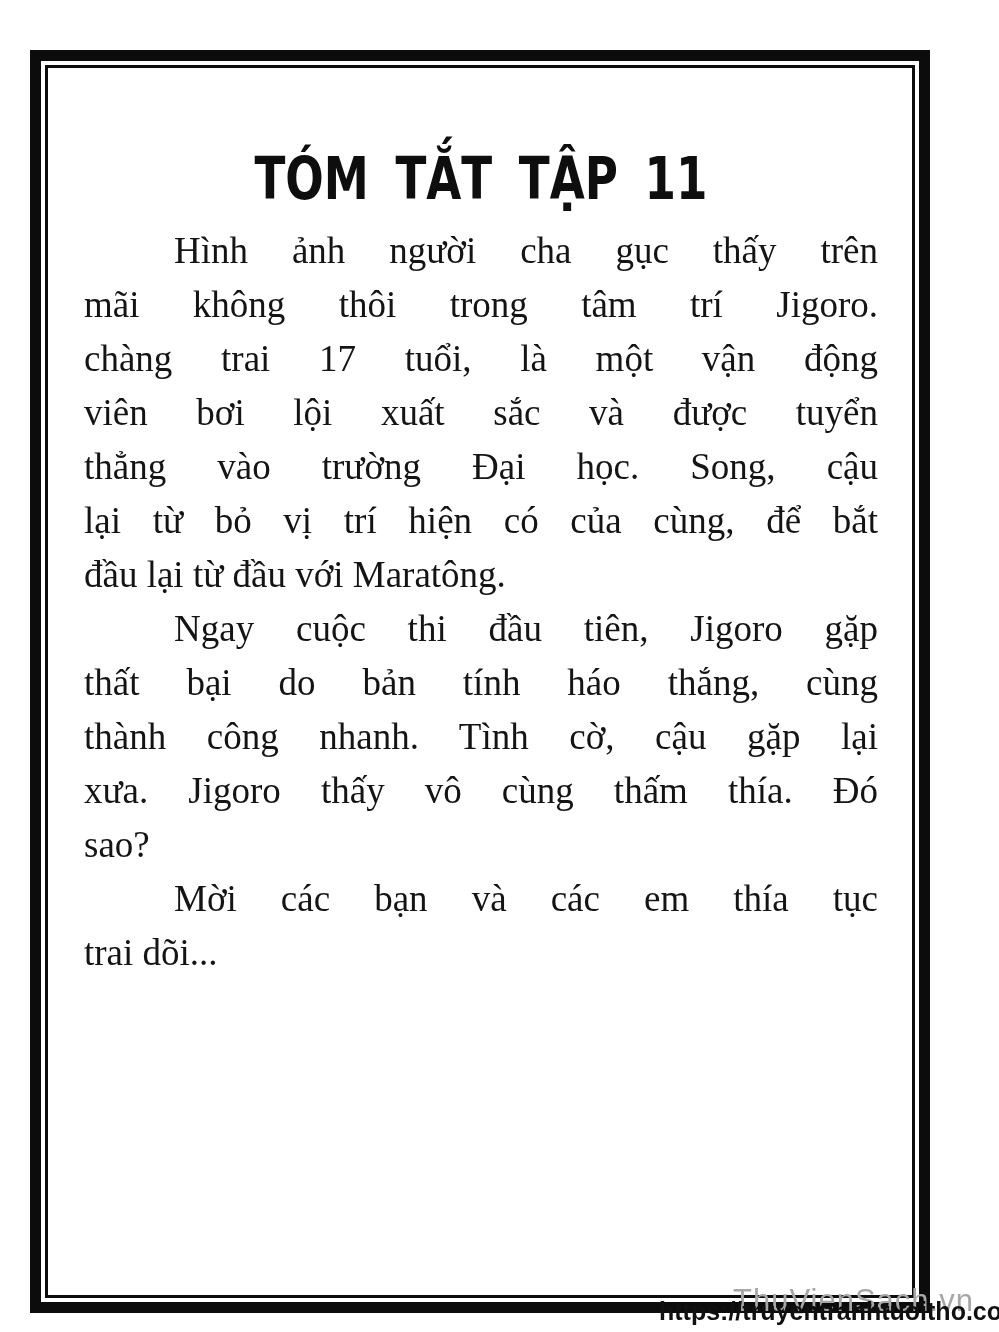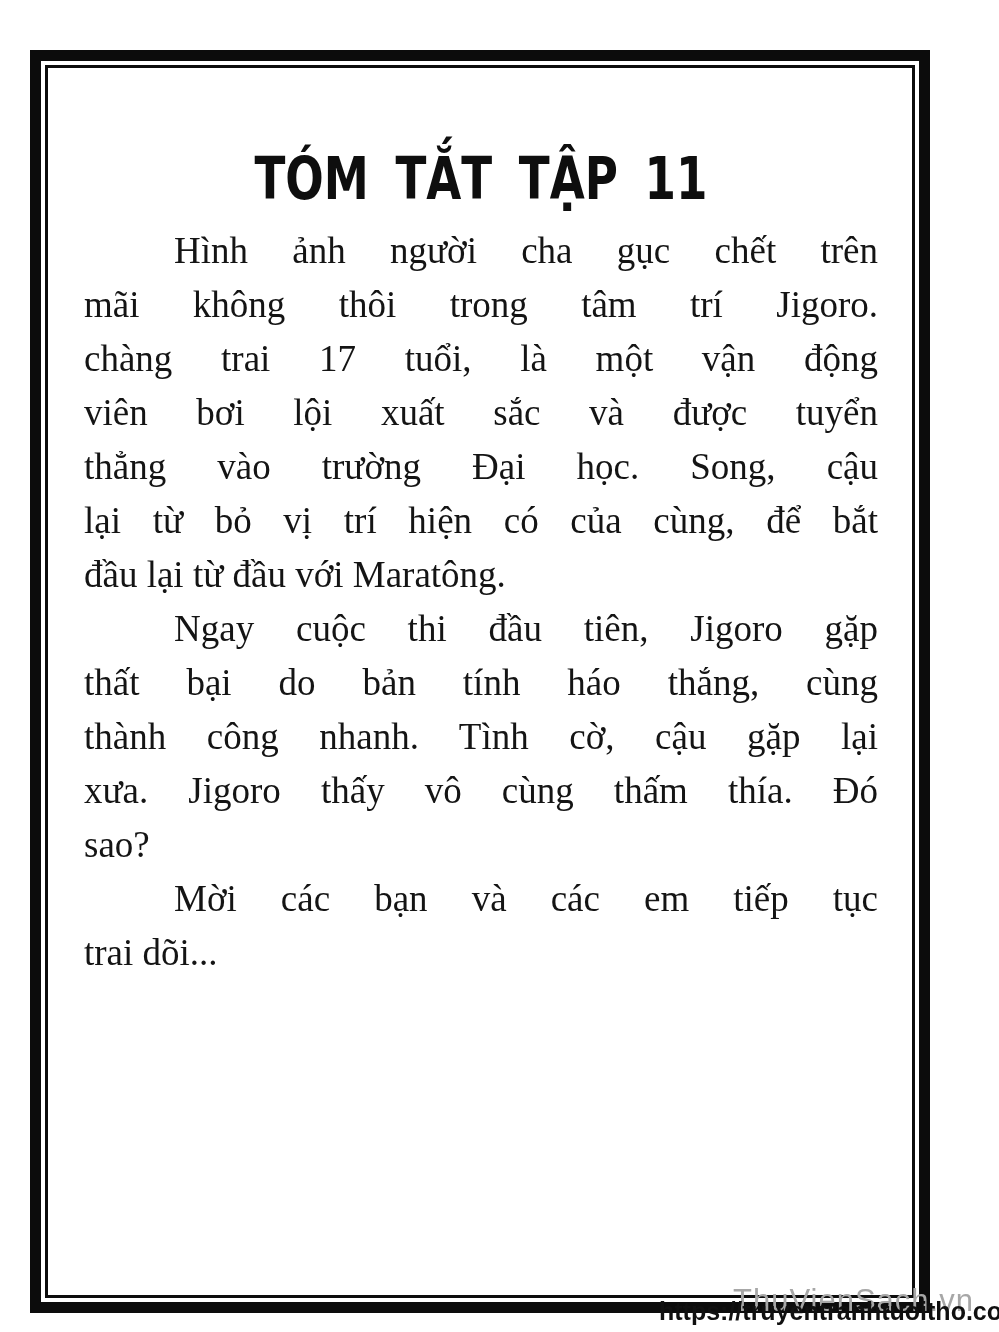--- a/index.html
+++ b/index.html
@@ -88,32 +88,32 @@
   }
 </style>
 </head>
 <body>
 
 <div class="page">
   <div class="frame-outer">
     <div class="frame-inner">
       <h1 class="title">TÓM TẮT TẬP 11</h1>
       <div class="body-text">
-          <div class="line just indent">Hình ảnh người cha gục chết trên</div>
+          <div class="line just indent">Hình ảnh người cha gục thấy trên</div>
           <div class="line just">mãi không thôi trong tâm trí Jigoro.</div>
           <div class="line just">chàng trai 17 tuổi, là một vận động</div>
           <div class="line just">viên bơi lội xuất sắc và được tuyển</div>
           <div class="line just">thẳng vào trường Đại học. Song, cậu</div>
           <div class="line just">lại từ bỏ vị trí hiện có của cùng, để bắt</div>
           <div class="line">đầu lại từ đầu với Maratông.</div>
           <div class="line just indent">Ngay cuộc thi đầu tiên, Jigoro gặp</div>
           <div class="line just">thất bại do bản tính háo thắng, cùng</div>
           <div class="line just">thành công nhanh. Tình cờ, cậu gặp lại</div>
           <div class="line just">xưa. Jigoro thấy vô cùng thấm thía. Đó</div>
           <div class="line">sao?</div>
-          <div class="line just indent">Mời các bạn và các em tiếp tục</div>
+          <div class="line just indent">Mời các bạn và các em thía tục</div>
           <div class="line">trai dõi...</div>
         </div>
     </div>
   </div>
   <div class="wm-gray">ThuVienSach.vn</div>
   <div class="wm-black">https://truyentranhtuoitho.com.</div>
 </div>
 
 </body></html>

